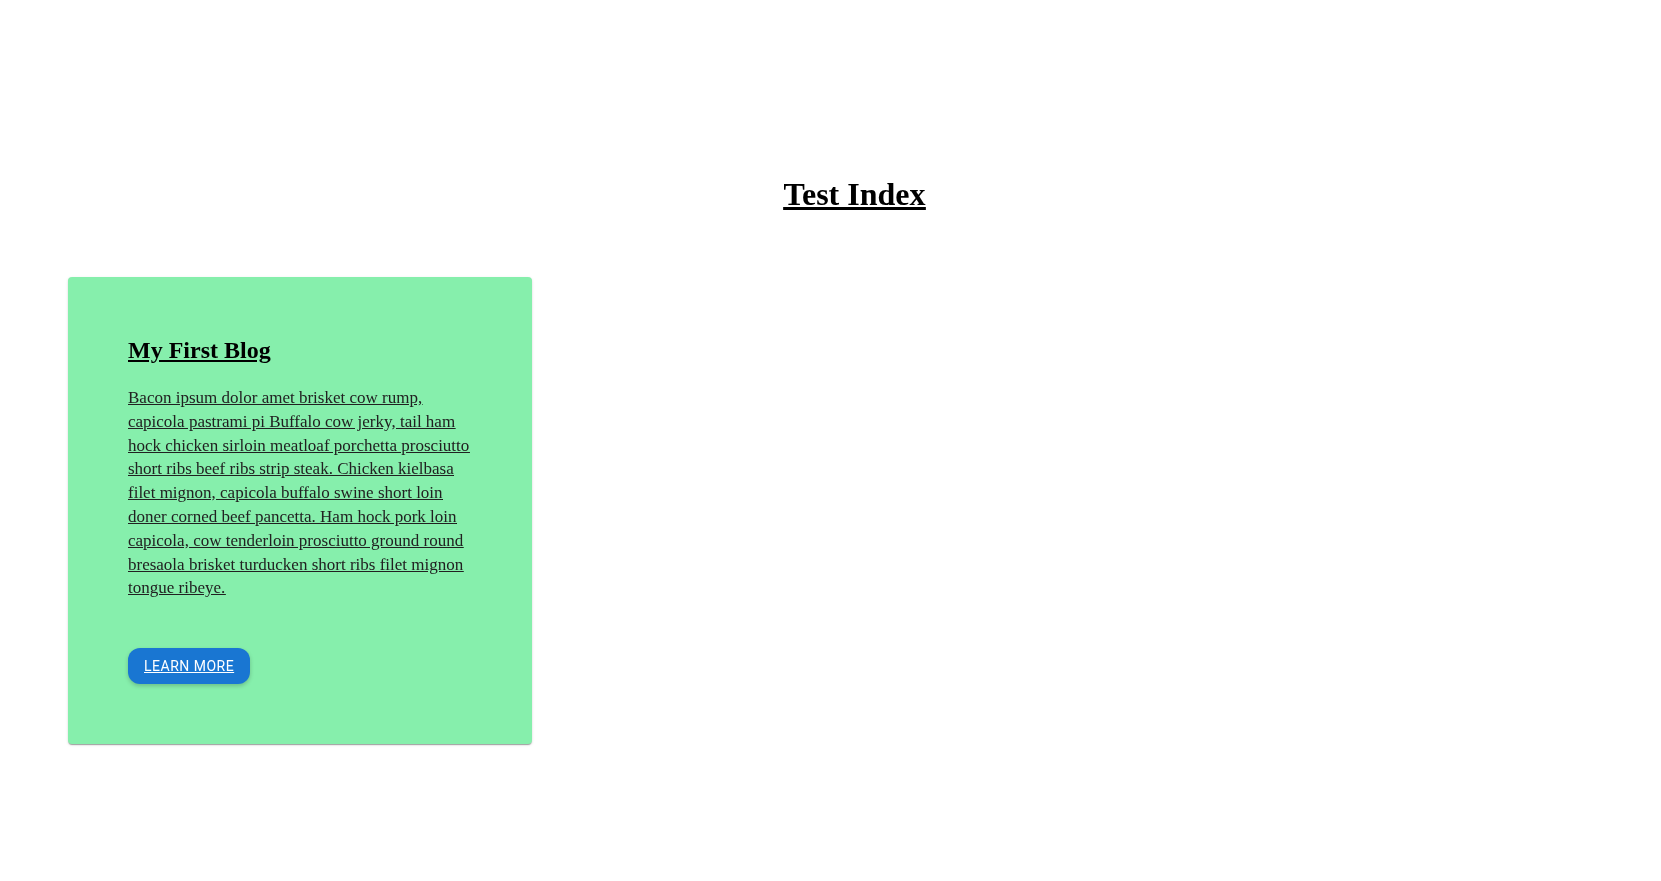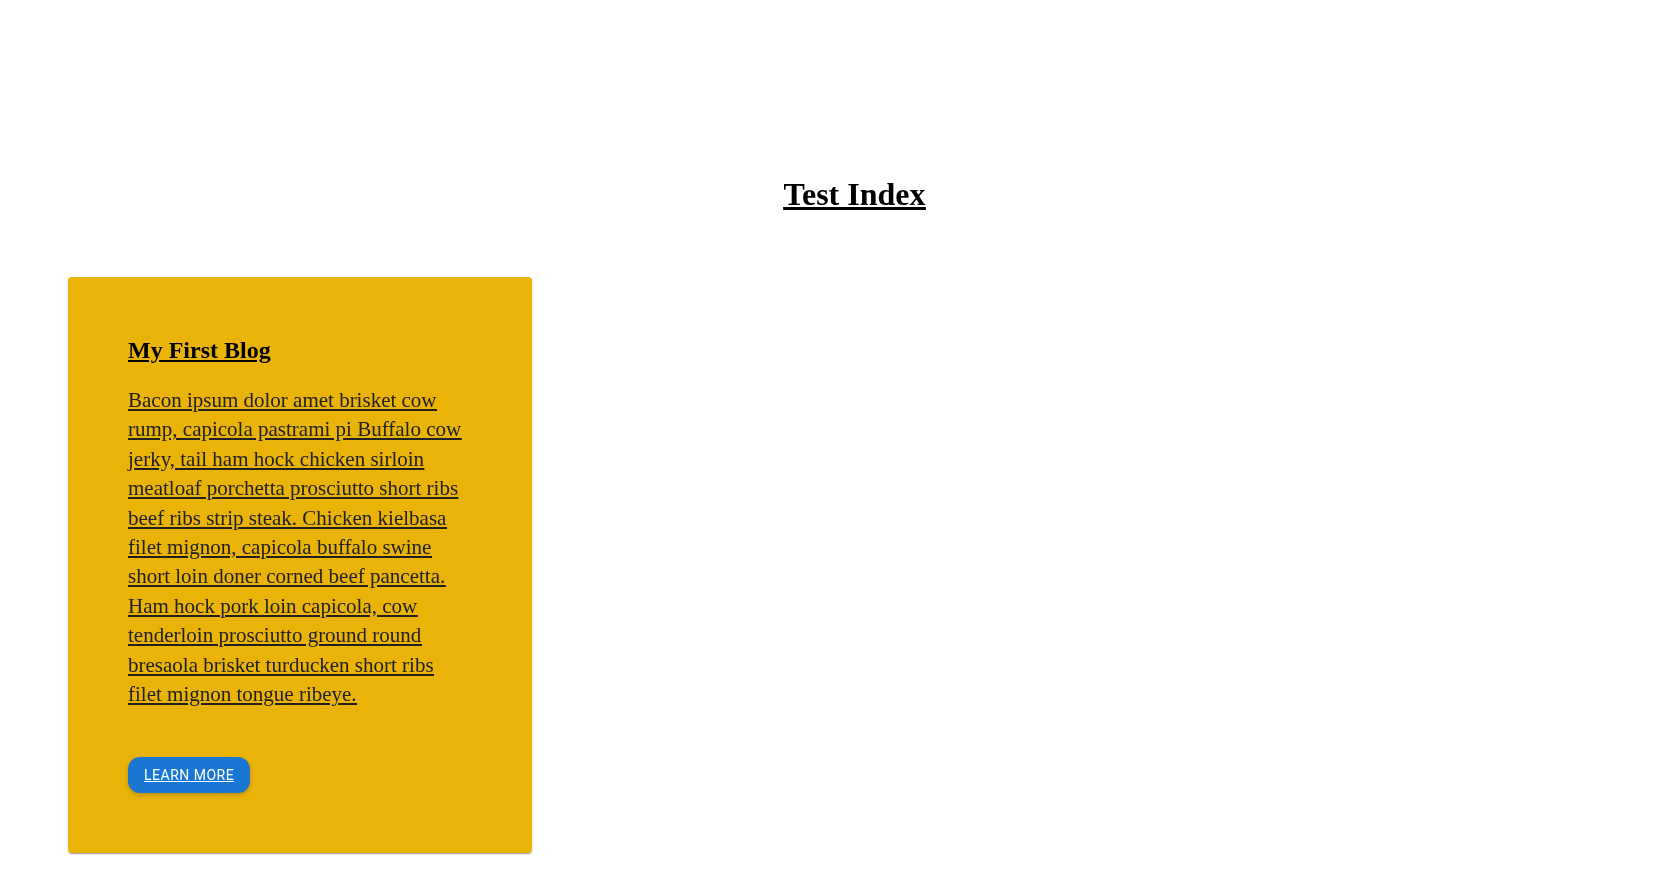--- a/index.html
+++ b/index.html
@@ -20,35 +20,35 @@
       font-weight: bold;
       color: #000000;
       padding-top: 140px;
       padding-bottom: 20px;
     }
     .card-container {
       padding: 20px;
     }
     .card {
       width: 464px;
-      background: #eab308;
+      background: #86efac;
       border-radius: 4px;
       box-shadow: 0 2px 1px -1px rgba(0,0,0,0.2),
                   0 1px 1px 0 rgba(0,0,0,0.14),
                   0 1px 3px 0 rgba(0,0,0,0.12);
       padding: 48px;
     }
     .card-title {
       font-size: 24px;
       font-weight: bold;
       color: #000000;
       margin-bottom: 22px;
     }
     .card-description {
-      font-size: 21px;
+      font-size: 17px;
       color: #212121;
       line-height: 1.4;
       margin-bottom: 36px;
     }
     .card-button {
       background: #1976d2;
       color: #ffffff;
       border: none;
       border-radius: 12px;
       padding: 10px 16px;

